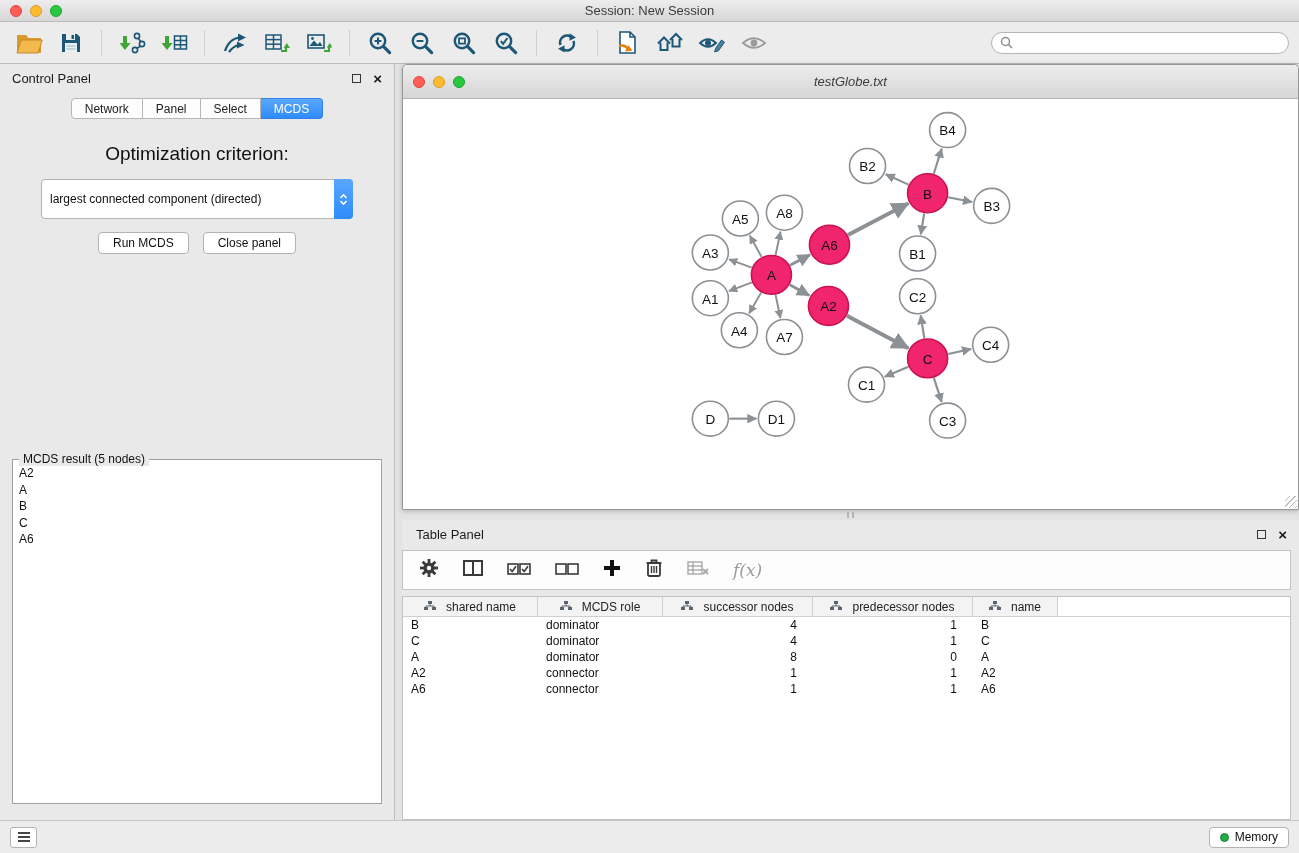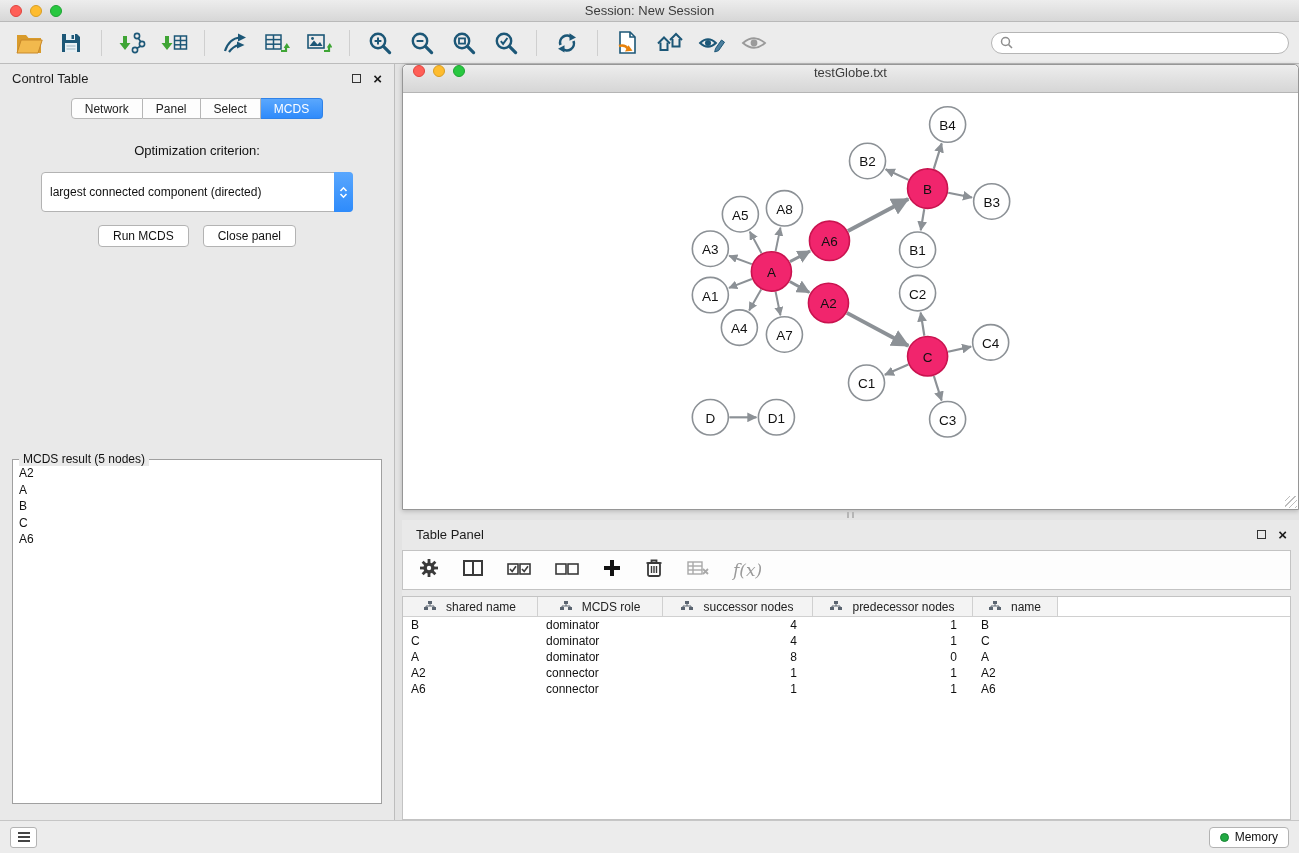--- a/index.html
+++ b/index.html
@@ -29,35 +29,35 @@
   .control-panel { width:395px; flex:0 0 395px; background:#e9e9e9; border-right:1px solid #bdbdbd; display:flex; flex-direction:column; }
   .panel-header { height:28px; display:flex; align-items:center; padding:0 12px; font-size:13px; color:#1c1c1c; flex:0 0 auto; }
   .win-icons { margin-left:auto; display:flex; gap:12px; align-items:center; }
   .float-icon { width:9px; height:9px; border:1.5px solid #333; display:inline-block; }
   .close-x { font-size:15px; font-weight:700; color:#1a1a1a; line-height:1; }
   .cp-tabs { display:flex; justify-content:center; margin-top:6px; }
   .seg-tab { height:21px; padding:0 13px; font-size:12px; display:flex; align-items:center; background:#fdfdfd; border:1px solid #b6b6b6; border-left:none; color:#222; }
   .seg-tab:first-child { border-left:1px solid #b6b6b6; border-radius:4px 0 0 4px; }
   .seg-tab:last-child { border-radius:0 4px 4px 0; }
   .seg-tab.active { background:linear-gradient(#5aa7fd,#2f8bfb); color:#fff; border-color:#2f82e8; }
-  .opt-label { text-align:center; font-size:13px; margin-top:24px; color:#111; }
+  .opt-label { text-align:center; font-size:19px; margin-top:24px; color:#111; }
   .dropdown { margin:14px auto 0; width:312px; height:40px; background:#fff; border:1px solid #b3b3b3; border-radius:4px; display:flex; align-items:center; position:relative; font-size:12px; padding-left:8px; color:#111; }
   .dd-stepper { position:absolute; right:-1px; top:-1px; bottom:-1px; width:19px; background:linear-gradient(#59a7fe,#2e8bfb); border-radius:0 4px 4px 0; display:flex; align-items:center; justify-content:center; }
   .cp-buttons { display:flex; justify-content:center; gap:14px; margin-top:13px; }
   .btn { height:22px; padding:0 14px; background:#fff; border:1px solid #b3b3b3; border-radius:4px; font-size:12px; color:#111; display:flex; align-items:center; }
   .result-box { position:relative; margin:auto 12px 16px; height:345px; border:1px solid #a0a0a0; background:#fff; flex:0 0 auto; }
   .box-title { position:absolute; top:-8px; left:6px; background:#e9e9e9; padding:0 4px; font-size:12px; color:#111; }
   .result-list { padding:5px 6px; font-size:12px; line-height:16.5px; color:#111; }
 
   
   .right { flex:1; display:flex; flex-direction:column; background:#e3e3e3; min-width:0; padding-left:7px; }
 
   
   .net-window { height:446px; flex:0 0 446px; display:flex; flex-direction:column; border:1px solid #969696; border-radius:5px 5px 0 0; background:#fff; box-shadow:0 1px 5px rgba(0,0,0,.22); }
-  .net-titlebar { height:28px; background:linear-gradient(#ededed,#d6d6d6); border-bottom:1px solid #b5b5b5; display:flex; position:relative; border-radius:5px 5px 0 0; flex:0 0 auto; }
+  .net-titlebar { height:34px; background:linear-gradient(#ededed,#d6d6d6); border-bottom:1px solid #b5b5b5; display:flex; align-items:center; position:relative; border-radius:5px 5px 0 0; flex:0 0 auto;font-style:italic; }
   .net-canvas { flex:1; position:relative; background:#fff; min-height:0; }
   .net-canvas svg.graph { display:block; width:100%; height:100%; }
   .resize-corner { position:absolute; right:1px; bottom:1px; width:12px; height:12px; background:repeating-linear-gradient(135deg, transparent 0 3px, #bdbdbd 3px 4px); }
 
   
   .splitter { height:10px; flex:0 0 10px; display:flex; align-items:center; justify-content:center; gap:3px; }
   .splitter i { width:2px; height:6px; background:#b5b5b5; }
 
   
   .table-panel { flex:1; display:flex; flex-direction:column; background:#e9e9e9; min-height:0; }
@@ -237,21 +237,21 @@
           <line x1="8.6" y1="8.6" x2="12" y2="12" stroke="#8e8e8e" stroke-width="1.5"></line>
         </svg>
       <input value="" placeholder="" style="">
     </div>
   </div>
 
   <div class="main">
 
     <div class="control-panel">
       <div class="panel-header">
-        <span>Control Table</span>
+        <span>Control Panel</span>
         <span class="win-icons">
           <span class="float-icon"></span>
           <span class="close-x">×</span>
         </span>
       </div>
       <div class="cp-tabs">
           <div class="seg-tab">Network</div>
           <div class="seg-tab">Panel</div>
           <div class="seg-tab">Select</div>
           <div class="seg-tab active">MCDS</div>

